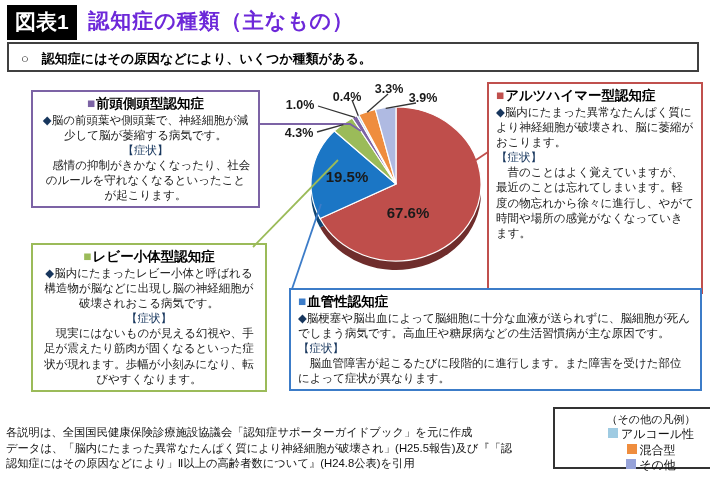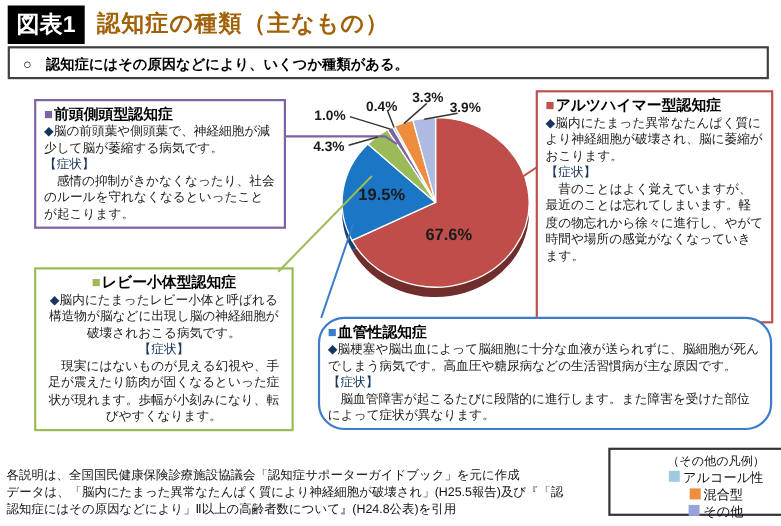--- a/index.html
+++ b/index.html
@@ -2,21 +2,21 @@
 <html><head>
 <meta charset="utf-8">
 <style>
   html,body{margin:0;padding:0;background:#fff;}
   .page{position:relative;width:710px;height:478px;background:#fff;overflow:hidden;
         font-family:"Liberation Sans","DejaVu Sans",sans-serif;color:#1a1a1a;}
   .title-row{position:absolute;left:7px;top:5px;height:28px;}
   .badge{display:inline-block;background:#000;color:#fff;font-weight:bold;font-size:21px;
          padding:3px 8px 4px 8px;vertical-align:top;}
   .page-title{display:inline-block;font-size:21px;font-weight:bold;letter-spacing:1px;
-              margin-left:7px;padding-top:2px;color:#a16207;}
+              margin-left:7px;padding-top:2px;color:#6d28d9;}
   .statement-box{position:absolute;left:7px;top:42px;width:692px;height:30px;
                  border:2px solid #404040;box-sizing:border-box;background:#fff;}
   .statement-text{display:block;padding:6px 16px 0 12px;font-size:13px;font-weight:bold;color:#000;}
   .info-box{position:absolute;background:#fff;border:2px solid #888;box-sizing:border-box;
             padding:3px 7px;overflow:hidden;z-index:2;}
   .box-title{font-size:13.5px;font-weight:bold;color:#000;line-height:1.3;}
   .box-body{font-size:11.5px;line-height:1.32;color:#202020;}
   .sq{margin-right:1px;}
   .dm{color:#17365D;}
   .sym{color:#17365D;}
@@ -41,21 +41,21 @@
 
   <div class="title-row">
     <span class="badge">図表1</span>
     <span class="page-title">認知症の種類（主なもの）</span>
   </div>
 
   <div class="statement-box">
     <span class="statement-text">○　認知症にはその原因などにより、いくつか種類がある。</span>
   </div>
 
-  <div class="info-box" id="box-frontotemporal" style="border-color: rgb(124, 99, 165);">
+  <div class="info-box" id="box-frontotemporal" style="border-color: rgb(124, 99, 165); text-align: center;">
     <div class="box-title">
       <span class="sq" style="color: rgb(124, 99, 165);">■</span><span>前頭側頭型認知症</span>
     </div>
     <div class="box-body">
       <div><span class="dm">◆</span><span>脳の前頭葉や側頭葉で、神経細胞が減少して脳が萎縮する病気です。</span></div>
       <div class="sym">【症状】</div>
       <div>　感情の抑制がきかなくなったり、社会のルールを守れなくなるといったことが起こります。</div>
     </div>
   </div>
 
@@ -74,21 +74,21 @@
     <div class="box-title">
       <span class="sq" style="color: rgb(192, 80, 77);">■</span><span>アルツハイマー型認知症</span>
     </div>
     <div class="box-body">
       <div><span class="dm">◆</span><span>脳内にたまった異常なたんぱく質により神経細胞が破壊され、脳に萎縮がおこります。</span></div>
       <div class="sym">【症状】</div>
       <div>　昔のことはよく覚えていますが、最近のことは忘れてしまいます。軽度の物忘れから徐々に進行し、やがて時間や場所の感覚がなくなっていきます。</div>
     </div>
   </div>
 
-  <div class="info-box" id="box-vascular" style="border-color: rgb(60, 124, 200); border-radius: 24px;">
+  <div class="info-box" id="box-vascular" style="border-color: rgb(60, 124, 200);">
     <div class="box-title">
       <span class="sq" style="color: rgb(60, 124, 200);">■</span><span>血管性認知症</span>
     </div>
     <div class="box-body">
       <div><span class="dm">◆</span><span>脳梗塞や脳出血によって脳細胞に十分な血液が送られずに、脳細胞が死んでしまう病気です。高血圧や糖尿病などの生活習慣病が主な原因です。</span></div>
       <div class="sym">【症状】</div>
       <div>　脳血管障害が起こるたびに段階的に進行します。また障害を受けた部位によって症状が異なります。</div>
     </div>
   </div>
 

